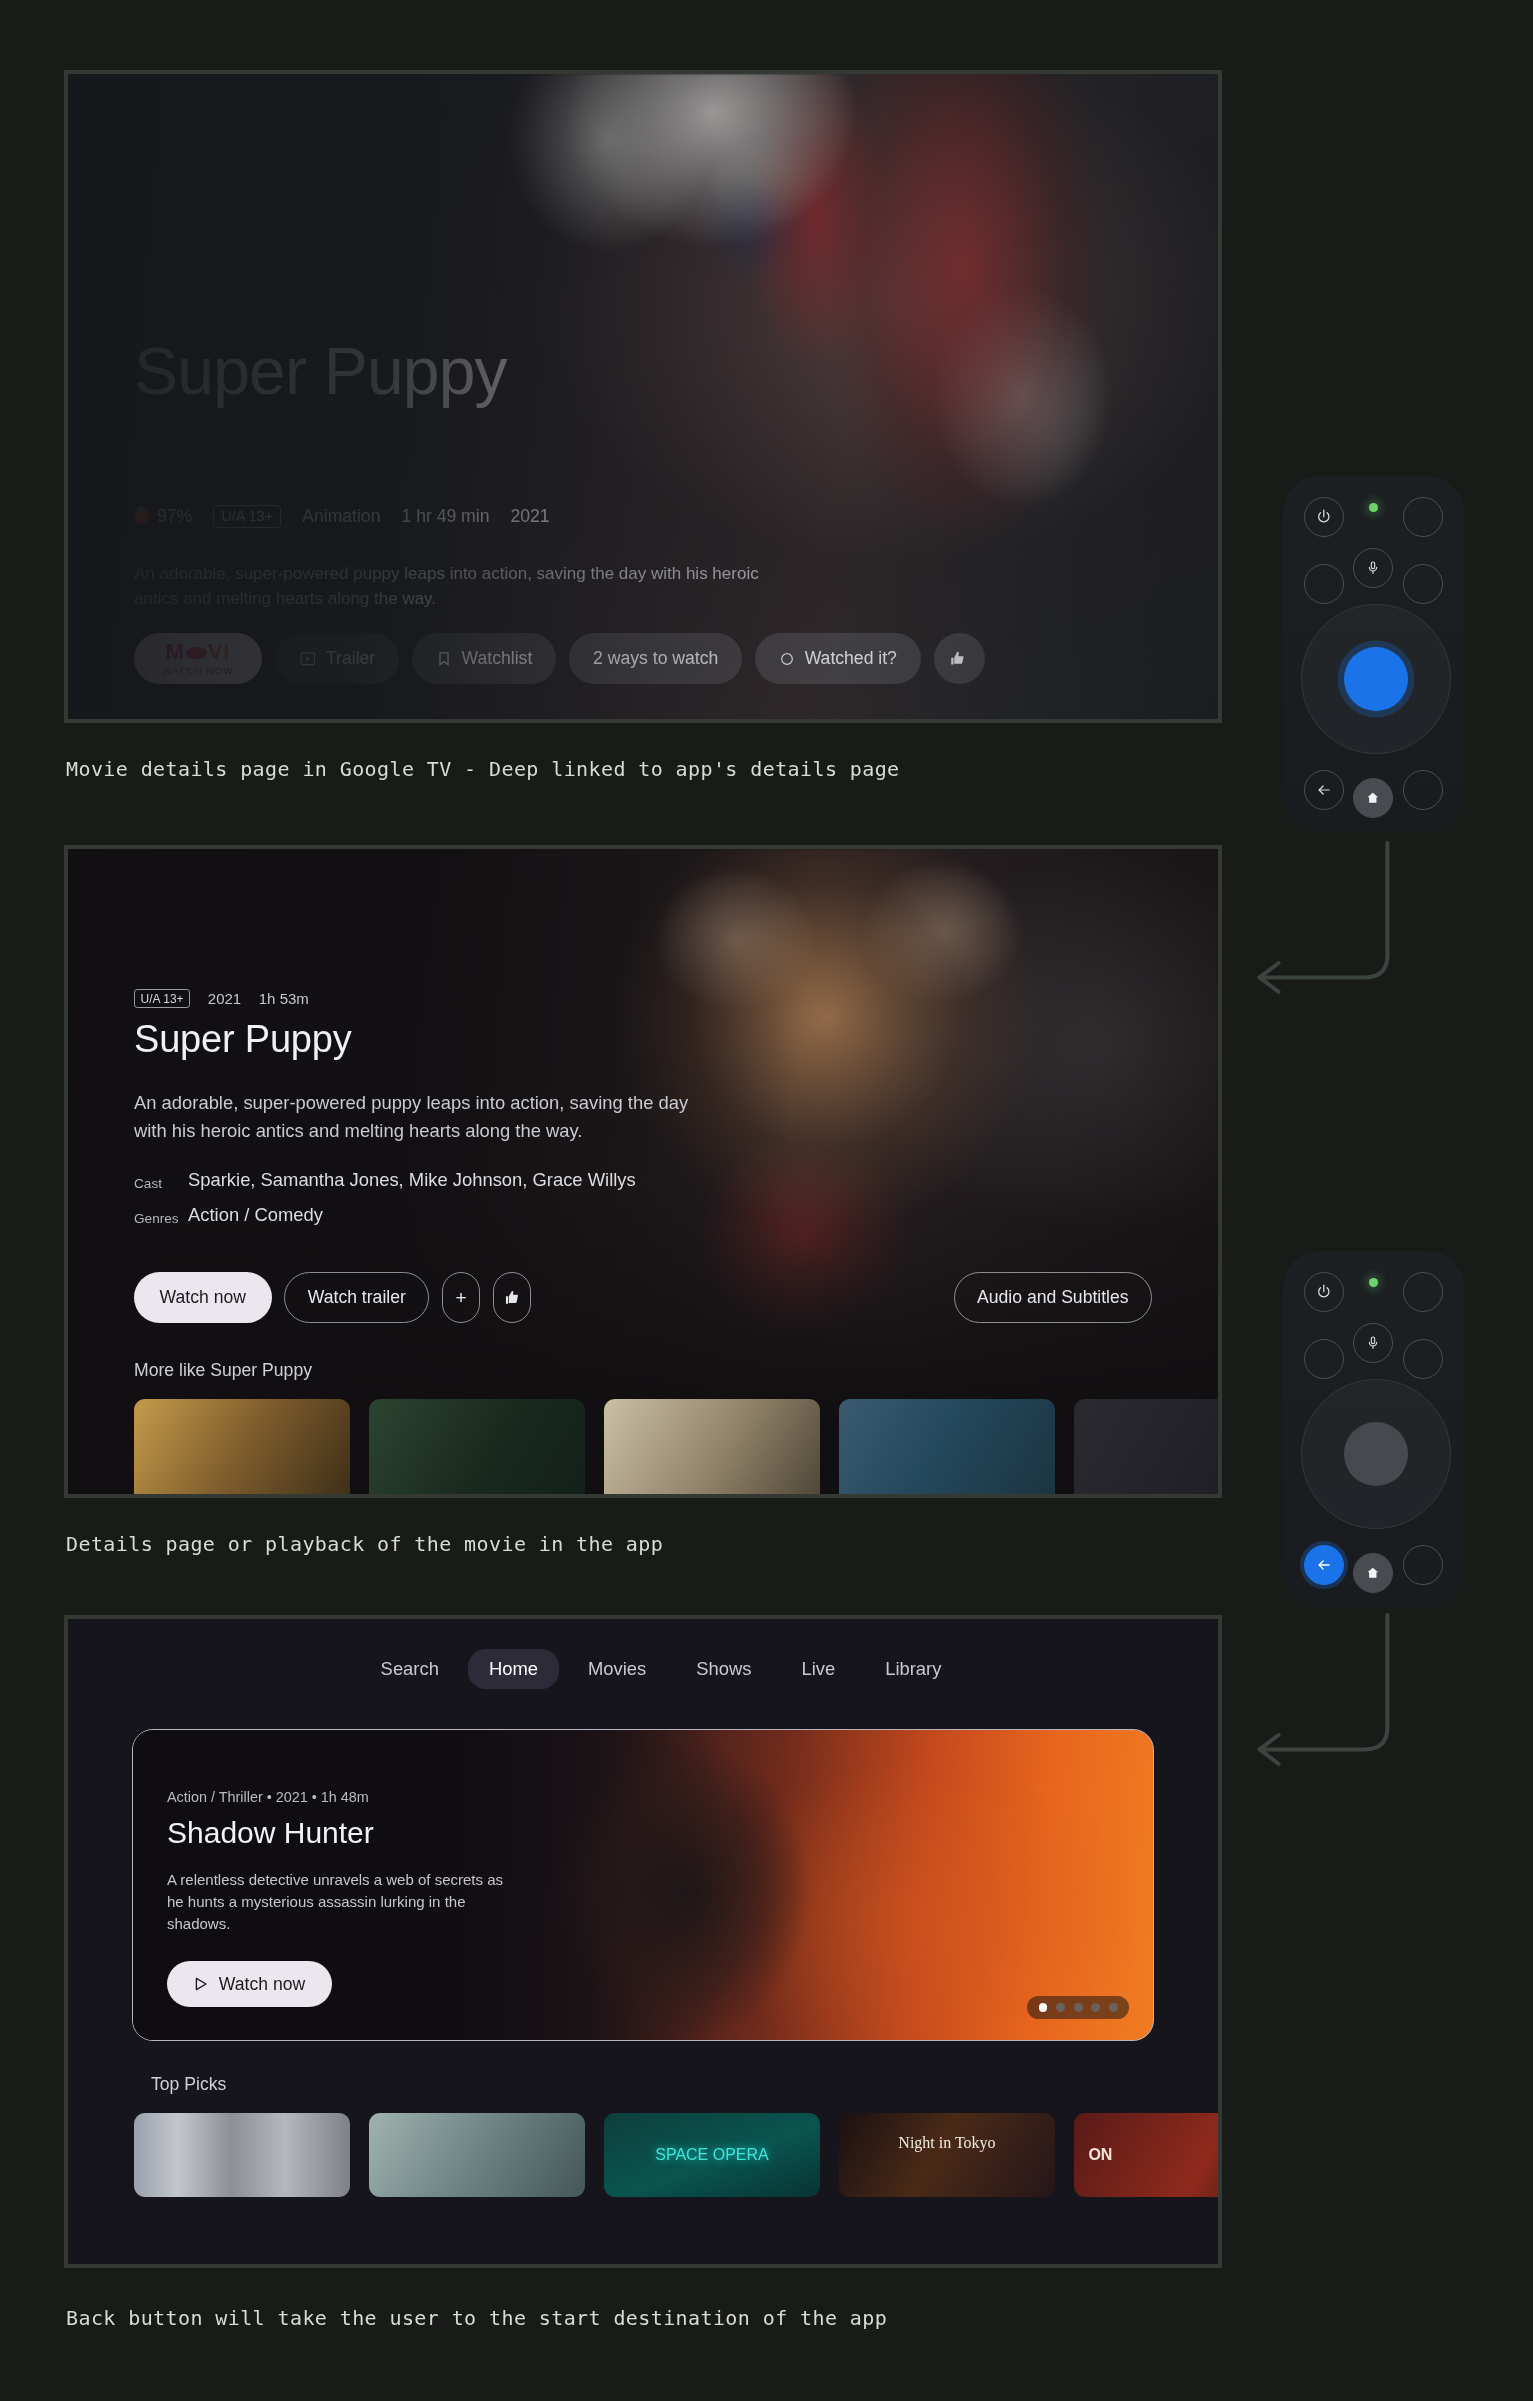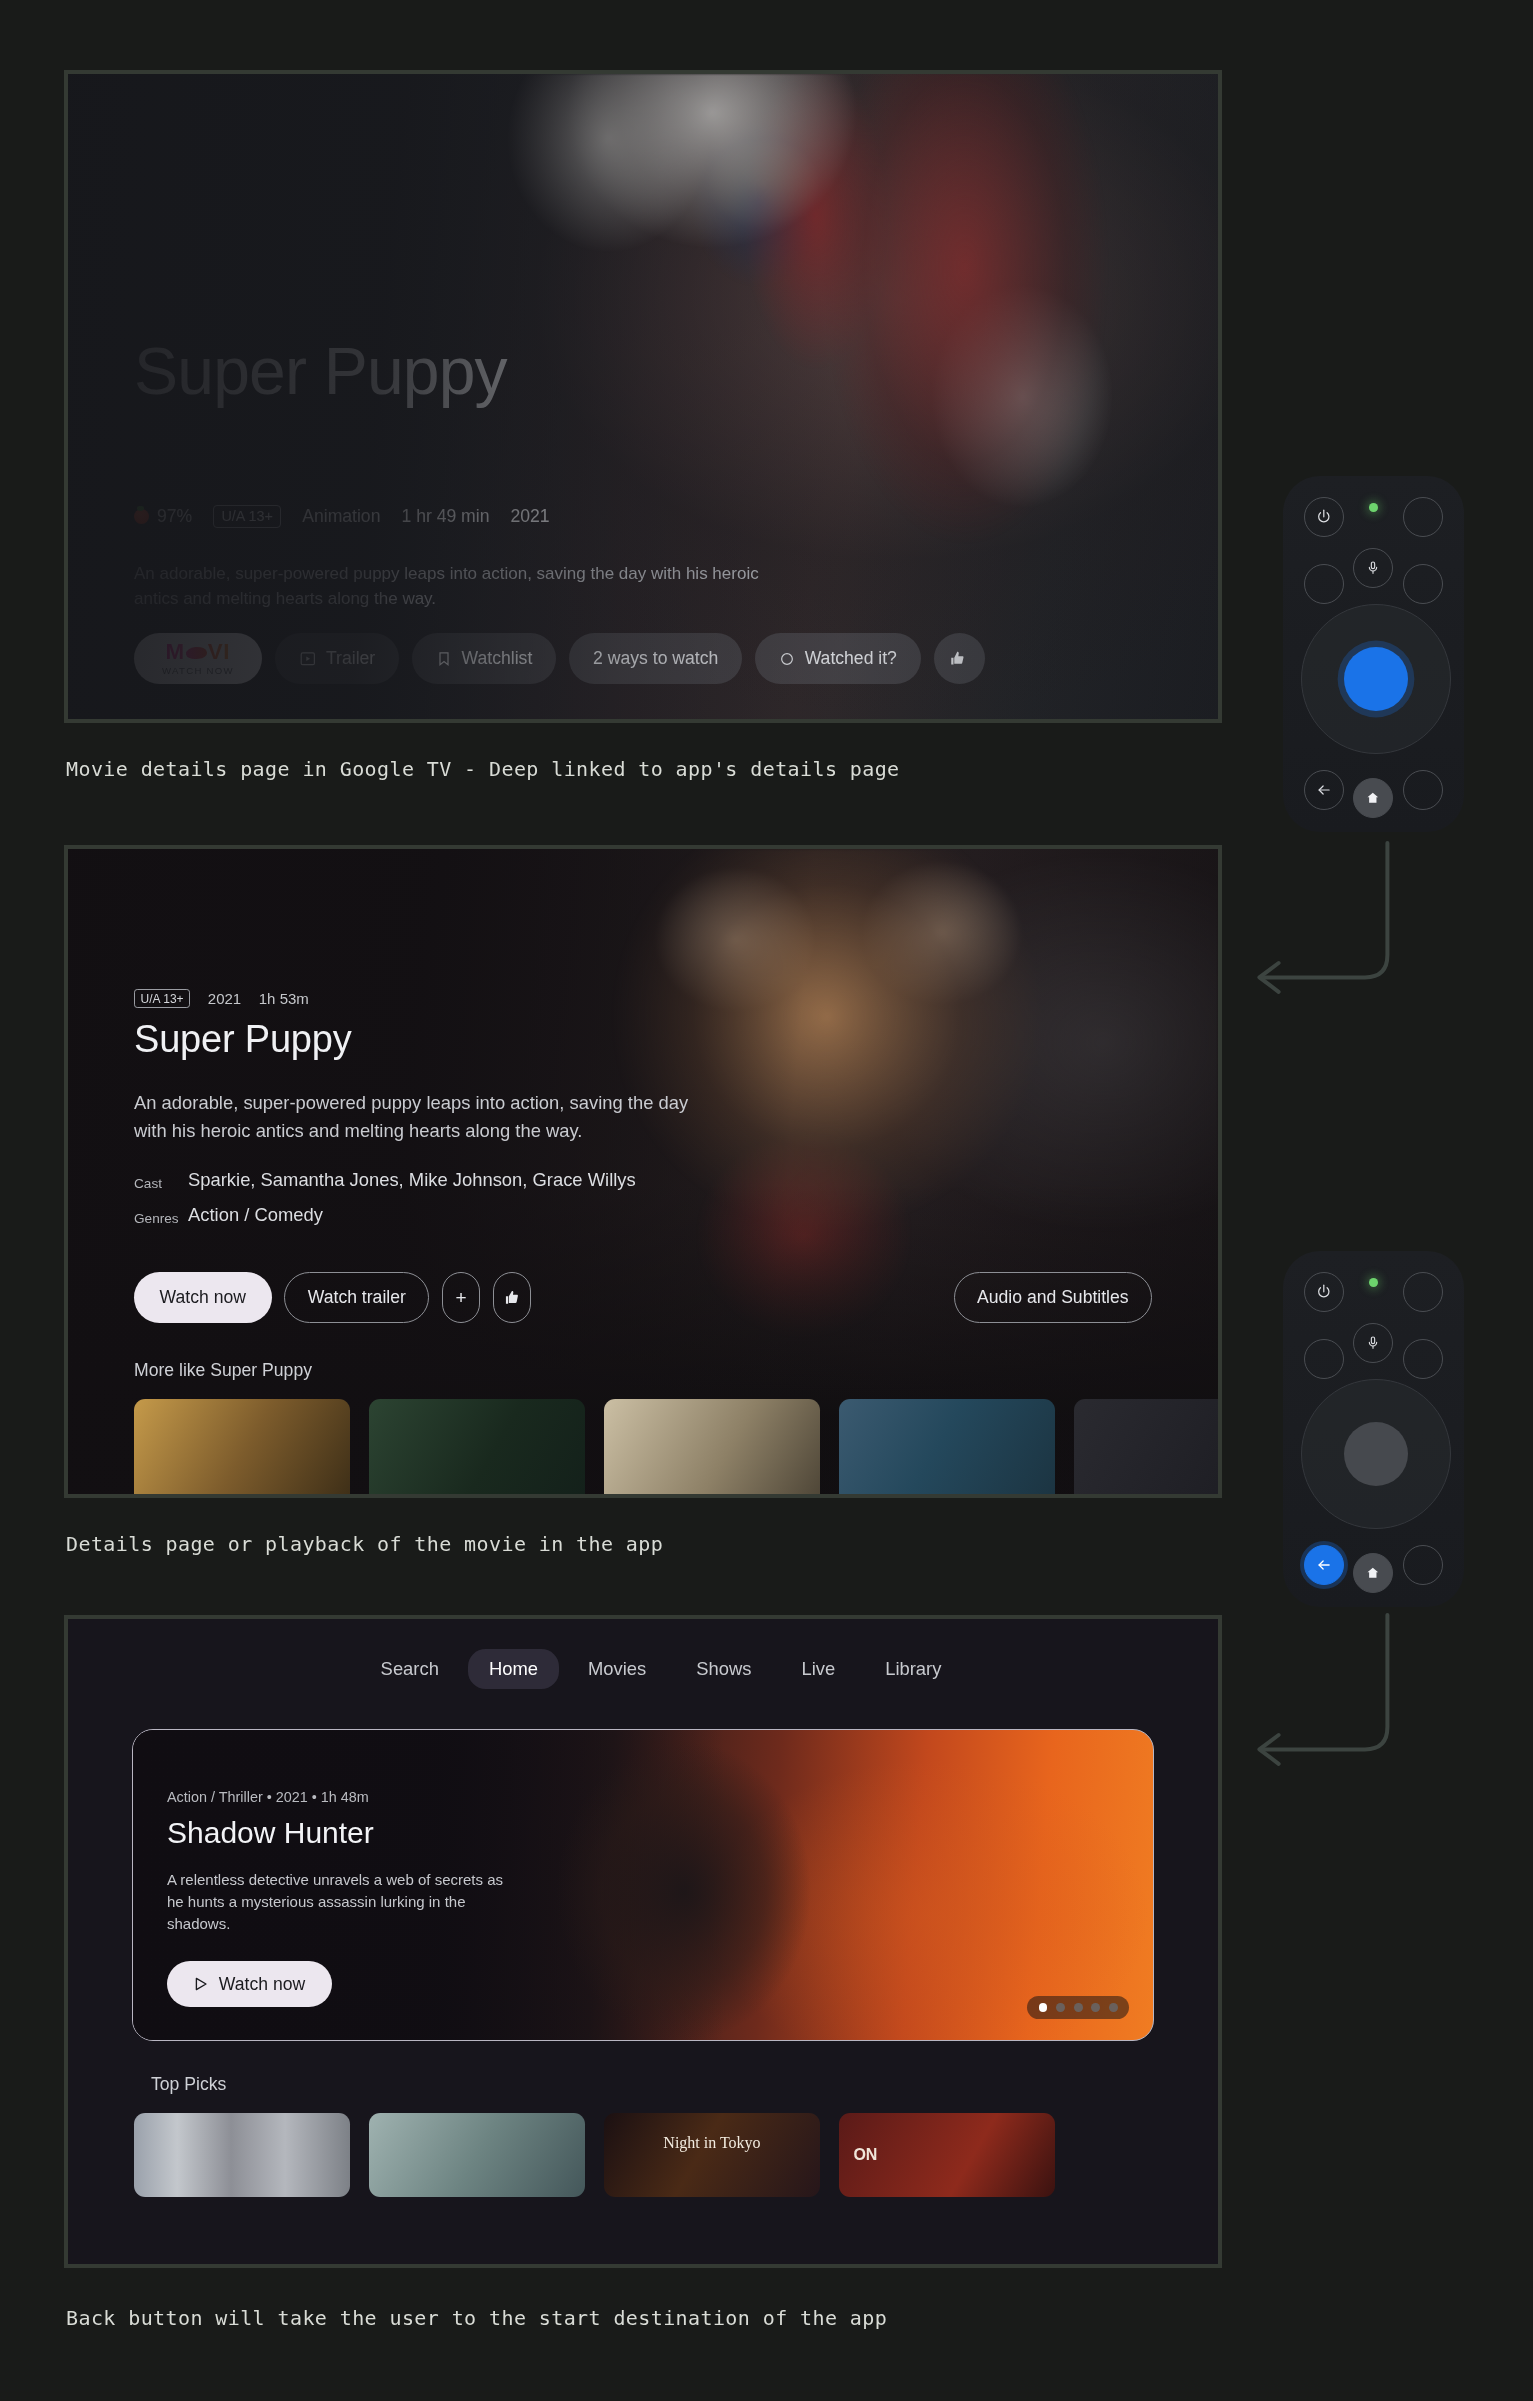--- a/index.html
+++ b/index.html
@@ -447,20 +447,23 @@
         <span class="a3-dot"></span>
         <span class="a3-dot"></span>
       </div>
     </div>
 
     <div class="a3-rowtitle">Top Picks</div>
 
     <div class="a3-cards">
       <div class="a3-card" style="background:linear-gradient(90deg,#9aa1ab,#c3c7cc 20%,#8d8f96 45%,#b4b7bd 70%,#7d8187);"></div>
       <div class="a3-card" style="background:linear-gradient(120deg,#9fb2b0,#6d8482 50%,#44575a);"></div>
+      <div class="a3-card" style="background:linear-gradient(160deg,#0d3f3c,#0a5450 55%,#073433);">
+        <span class="a3-card-text" style="color:#3fe6dc;text-shadow:0 0 8px #1fd3c8;">SPACE  OPERA</span>
+      </div>
       <div class="a3-card" style="background:linear-gradient(120deg,#1b1012,#4a2a16 45%,#26161a);">
         <span class="a3-card-text" style="color:#f3ece0;font-family:'Liberation Serif',serif;align-items:flex-start;padding-top:21px;">Night in Tokyo</span>
       </div>
       <div class="a3-card" style="background:linear-gradient(120deg,#5a1a18,#8e2a1c 60%,#3a1210);">
         <span class="a3-card-text" style="color:#f0e6da;justify-content:flex-start;padding-left:14.4px;font-weight:700;">ON</span>
       </div>
     </div>
   </div>
 </div>
 <div class="panel-caption" id="caption-3">Back button will take the user to the start destination of the app</div>

